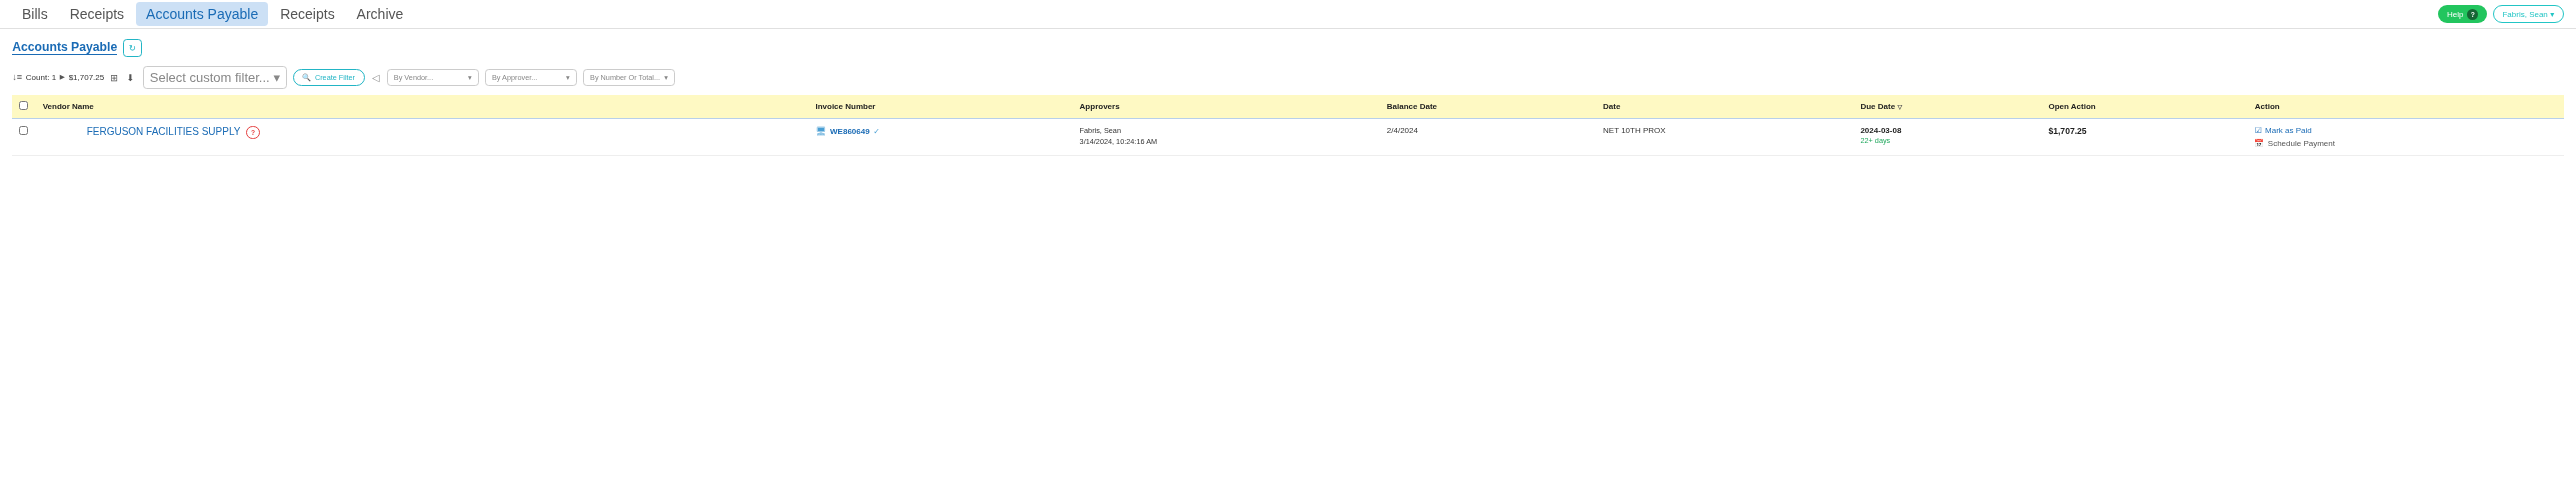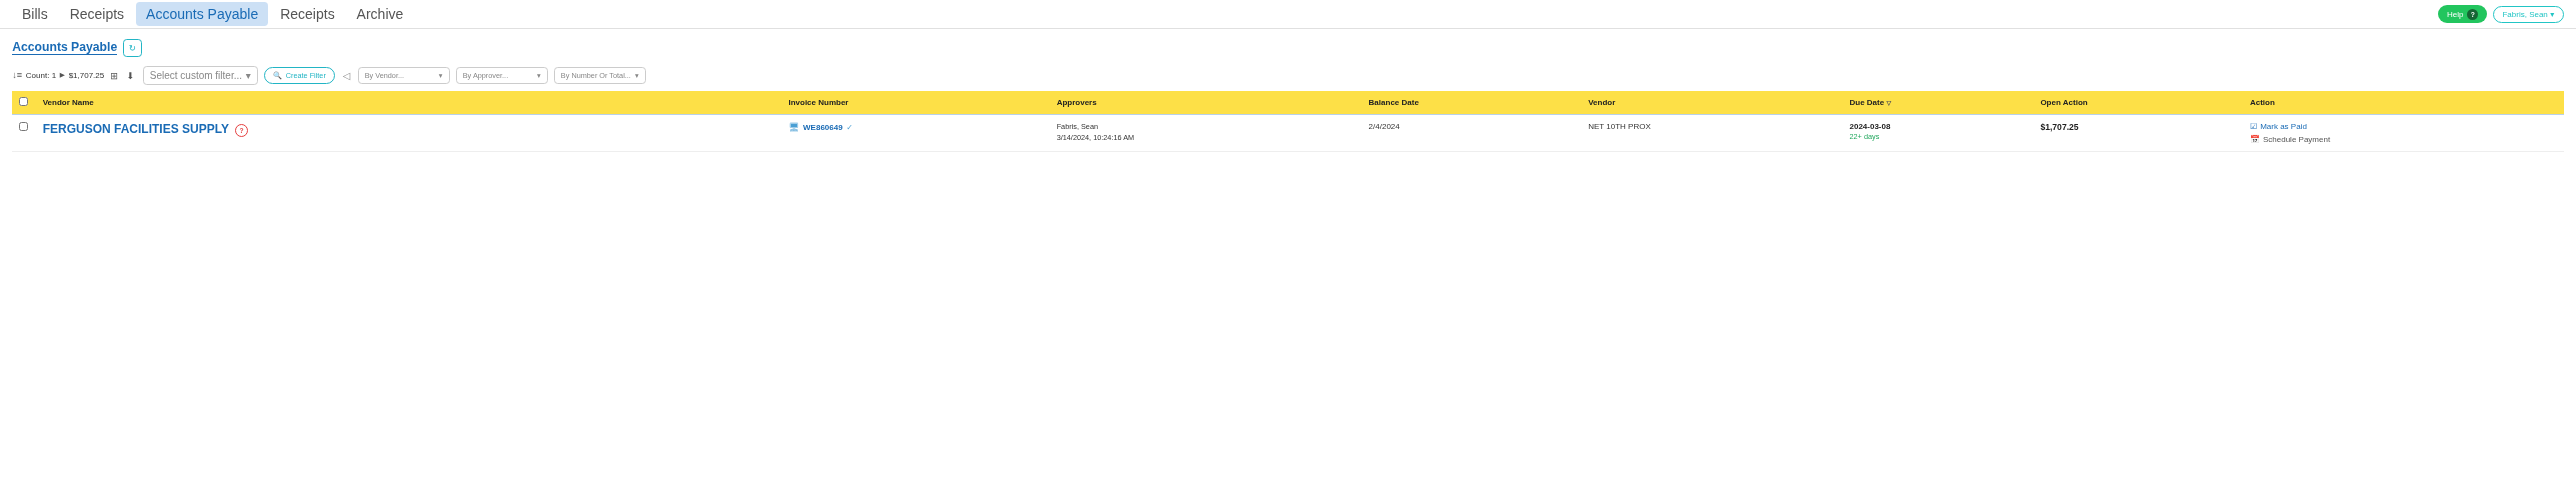--- a/index.html
+++ b/index.html
@@ -37,21 +37,21 @@
       border: none;
       background: transparent;
     }
     .nav-tab.active {
       background: #cce0f5;
       color: #1a6bb5;
       font-weight: 500;
     }
     .nav-right {
       display: flex;
-      align-items: flex-end;
+      align-items: center;
       gap: 6.1px;
     }
     .help-btn {
       background: #22c55e;
       color: #fff;
       border: none;
       border-radius: 12.2px;
       padding: 3.7px 8.6px;
       cursor: pointer;
       font-size: 8px;
@@ -140,21 +140,21 @@
       background: transparent;
       cursor: pointer;
       color: #555;
       font-size: 9.2px;
       padding: 1.2px 2.4px;
     }
     .select-filter {
       border: 0.6px solid #ccc;
       border-radius: 3.7px;
       padding: 3.1px 6.1px;
-      font-size: 10px;
+      font-size: 13px;
       color: #888;
       background: #fff;
       cursor: pointer;
       display: flex;
       align-items: center;
       gap: 3.7px;
       min-width: 98px;
     }
     .select-filter .arrow { margin-left: auto; color: #888; }
     .create-filter-btn {
@@ -194,21 +194,21 @@
 
     
     .table-container {
       padding: 0 12.2px;
     }
     table {
       width: 100%;
       border-collapse: collapse;
     }
     thead tr {
-      background: #fde047;
+      background: #fef9c3;
     }
     thead th {
       padding: 6.1px 7.3px;
       text-align: left;
       font-weight: 600;
       font-size: 8px;
       color: #222;
       border-bottom: 0.6px solid #b8d0ea;
       white-space: nowrap;
     }
@@ -224,22 +224,23 @@
     tbody tr {
       border-bottom: 0.6px solid #eee;
     }
     tbody td {
       padding: 7.3px 7.3px;
       font-size: 8px;
       vertical-align: top;
     }
     .vendor-name {
       color: #1a6bb5;
-      font-weight: 700;
-      font-size: 12px;
+      font-weight: 400;
+      font-size: 10px;
+      margin-left: 44px;
     }
     .help-circle-red {
       display: inline-flex;
       align-items: center;
       justify-content: center;
       width: 13.4px;
       height: 13.4px;
       border-radius: 50%;
       border: 1.2px solid #e53e3e;
       color: #e53e3e;
@@ -393,21 +394,21 @@
         <th>
           <span>Invoice Number</span>
         </th>
         <th>
           <span>Approvers</span>
         </th>
         <th>
           <span>Balance Date</span>
         </th>
         <th>
-          <span>Vendor</span>
+          <span>Date</span>
         </th>
         <th>
           <span class="th-due-date">
             <span>Due Date</span>
             <span class="sort-icon">▽</span>
           </span>
         </th>
         <th>
           <span>Open Action</span>
         </th>

